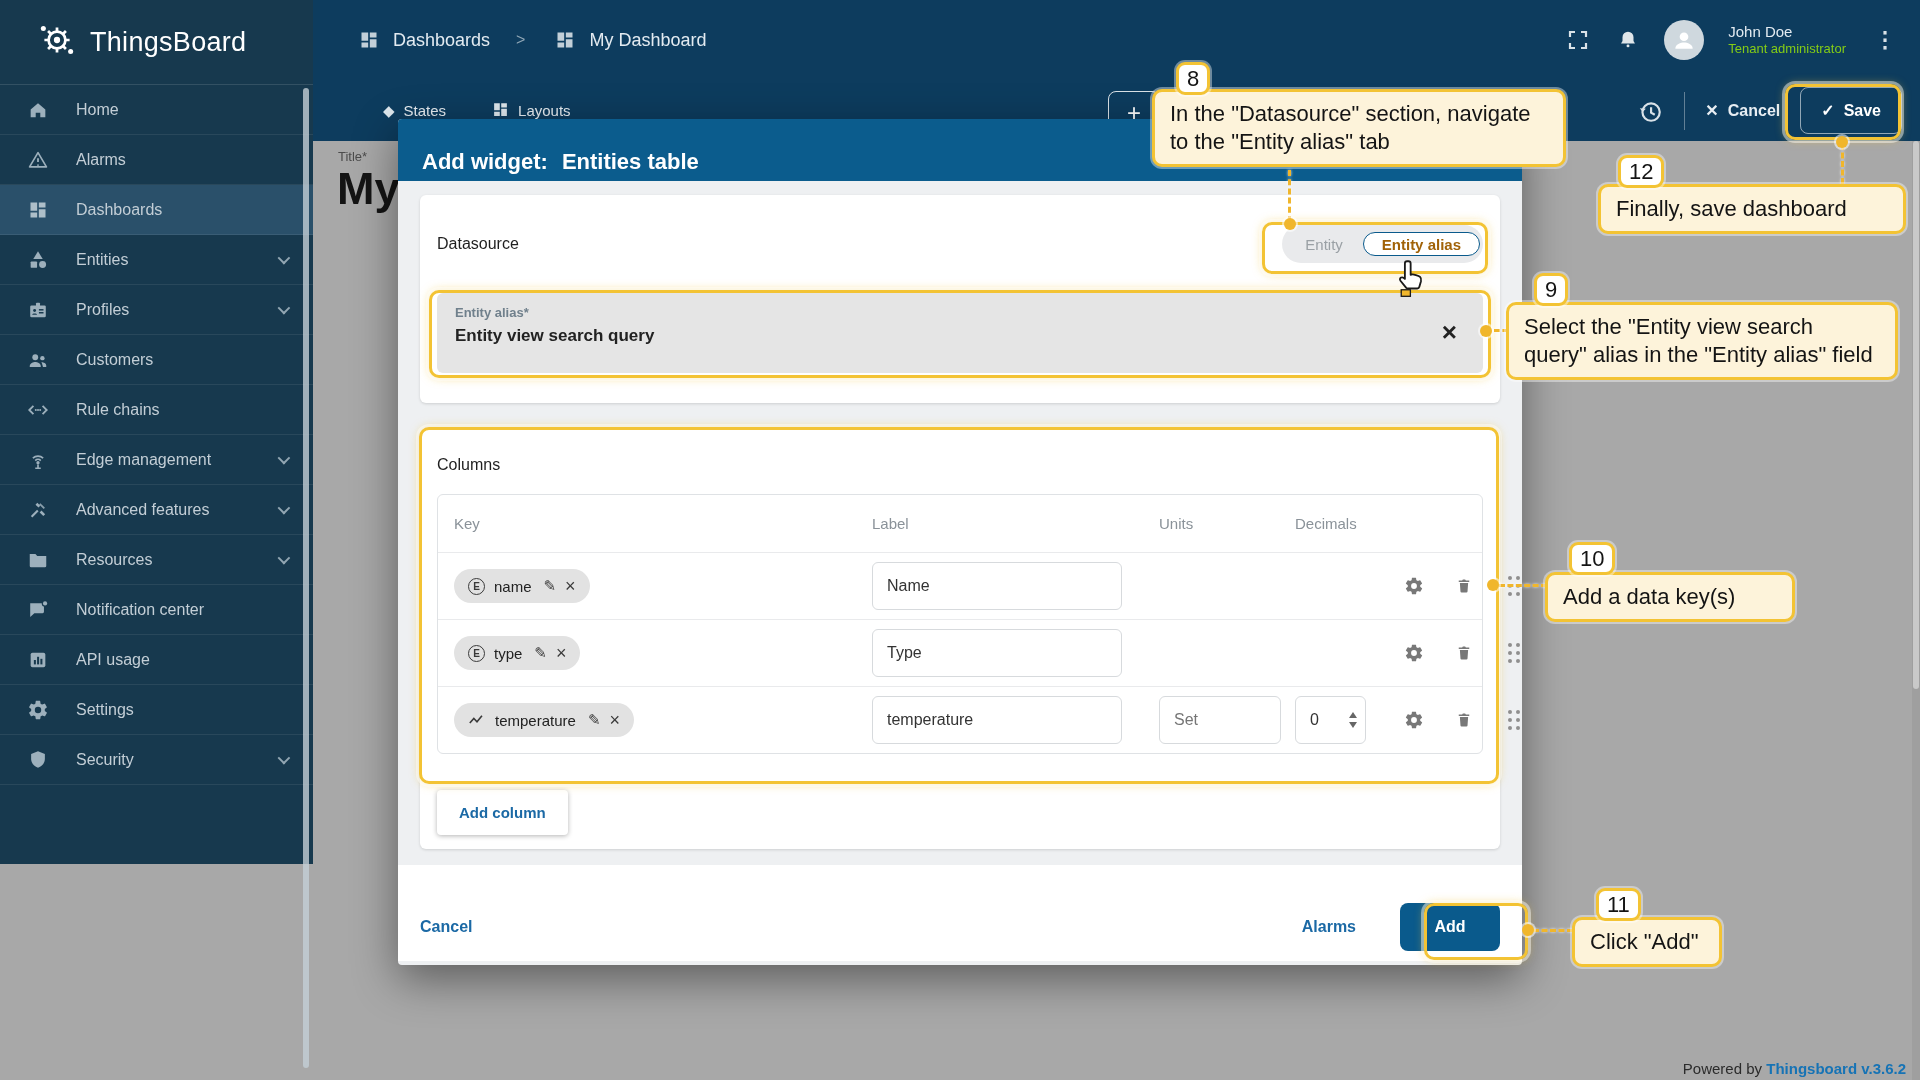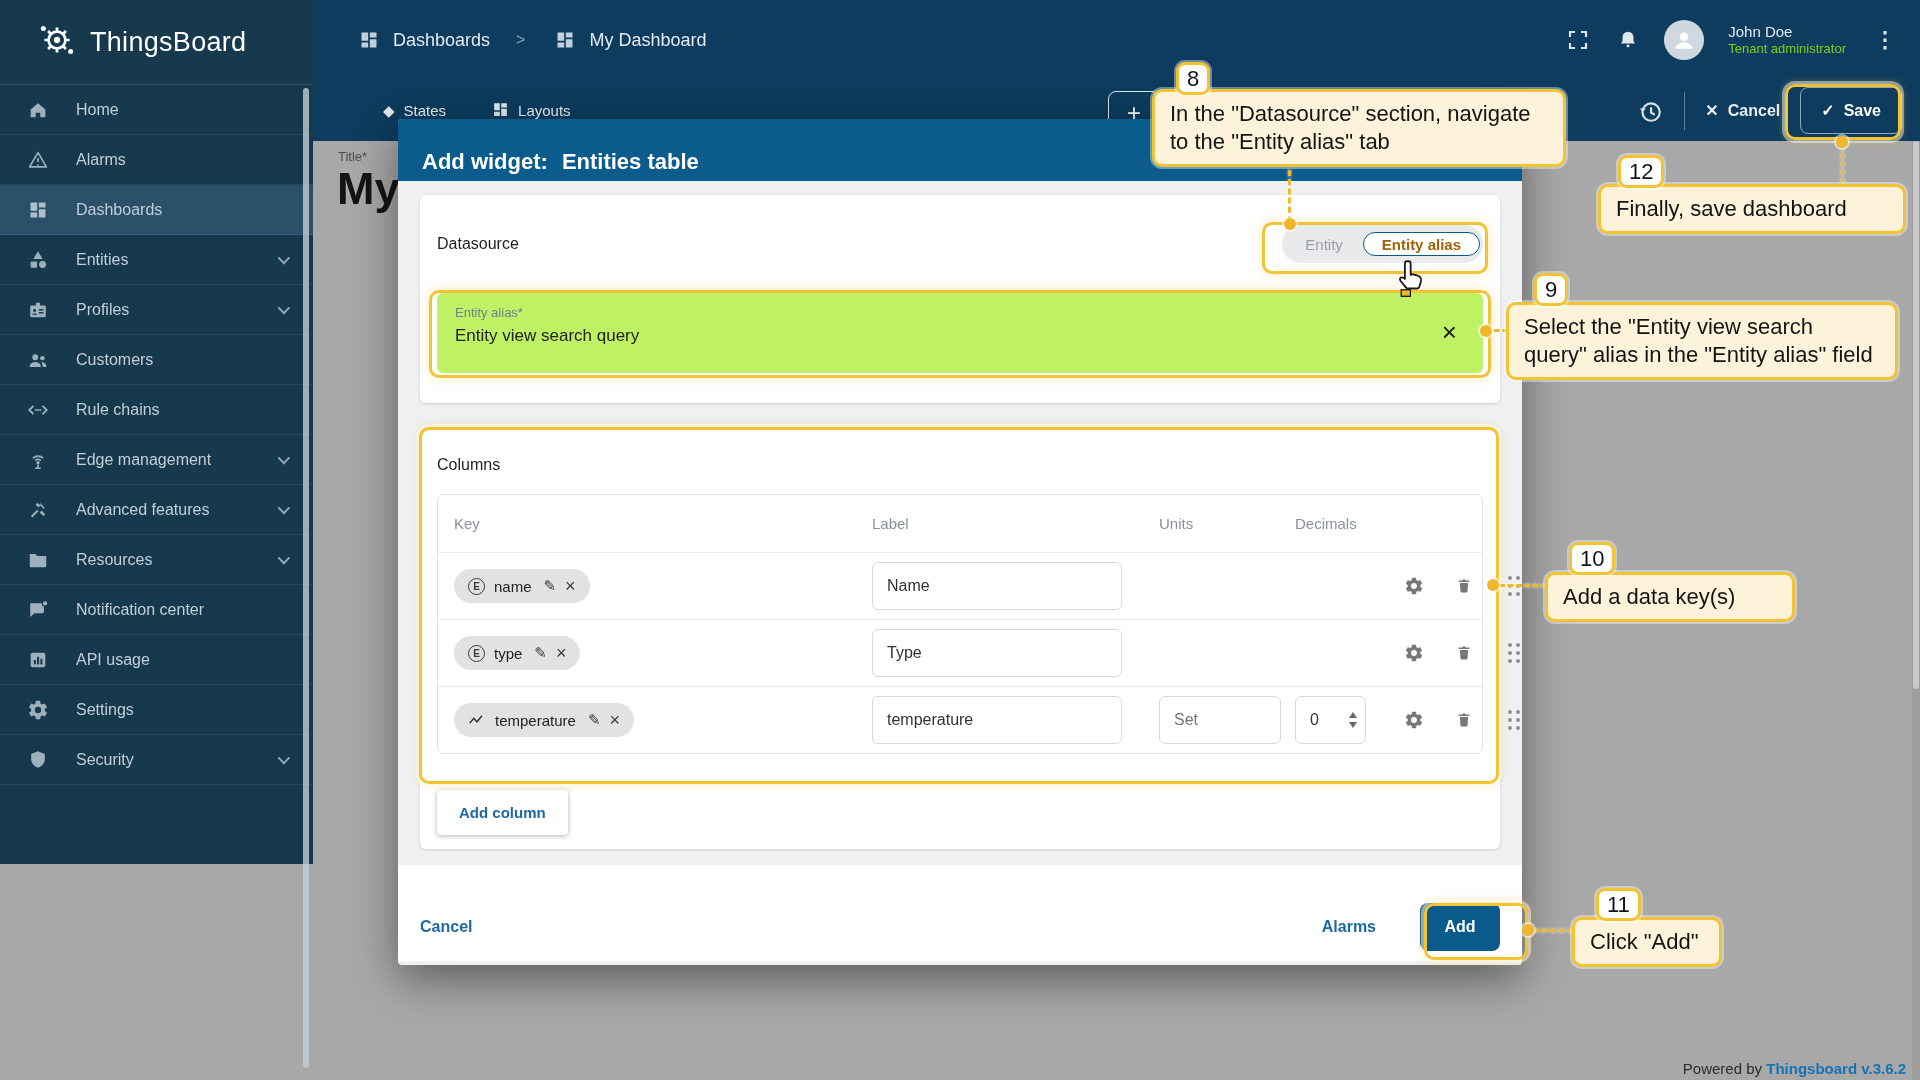--- a/index.html
+++ b/index.html
@@ -58,21 +58,21 @@
   .modal-title-prefix { font-size:22px; font-weight:bold; }
   .modal-title-name { font-size:22px; font-weight:bold; margin-left:14px; }
   .modal-body { flex:1; padding-top:14px; overflow:hidden; display:flex; flex-direction:column; }
   .card { background:#fff; border-radius:6px; box-shadow:0 1px 3px rgba(0,0,0,.14); margin:0 22px; }
   .card1 { padding:30px 17px 30px; }
   .ds-row { display:flex; align-items:center; justify-content:space-between; height:38px; }
   .section-h { font-size:16px; font-weight:500; color:#1f1f1f; }
   .toggle { display:flex; align-items:center; background:#e9eaec; border-radius:20px; height:38px; padding:3px; }
   .tg-off { color:#9aa0a5; font-size:15px; padding:0 20px; }
   .tg-on { background:#fff; border:1.5px solid #0a5a8c; color:#a16207; font-weight:bold; font-size:15px; border-radius:17px; height:24px; display:flex; align-items:center; padding:0 18px; }
-  .alias-field { margin-top:30px; background:#bef264; border-radius:6px; height:80px; padding:12px 18px; position:relative; }
+  .alias-field { margin-top:30px; background:#e5e5e5; border-radius:6px; height:80px; padding:12px 18px; position:relative;font-weight:bold; }
   .alias-label { font-size:13px; color:#70808c; }
   .alias-value { font-size:17px; color:#222; margin-top:6px; }
   .alias-x { position:absolute; right:26px; top:26px; font-size:26px; color:#222; line-height:1; }
 
   .card2 { margin-top:27px; padding:26px 17px 14px; }
   .ktable { border:1px solid #dfe2e5; border-radius:6px; margin-top:20px; }
   .trow { display:grid; grid-template-columns:399px 268px 117px 90px 1fr; align-items:center; padding:0 16px;gap:19px; }
   .thead { height:57px; color:#8a9299; font-size:15px; }
   .tbody-row { height:67px; border-top:1px solid #e9eaec; }
   .chip { display:inline-flex; align-items:center; gap:9px; background:#e2e2e2; border-radius:17px; height:34px; padding:0 14px; font-size:15px; color:#222; width:fit-content; }
@@ -89,21 +89,21 @@
   .acts { display:flex; justify-content:flex-end; align-items:center; gap:30px; padding-right:16px; }
   .act { width:20px; height:20px; display:flex; align-items:center; justify-content:center; }
   .dragdots { display:grid; grid-template-columns:repeat(2,5px); grid-auto-rows:5px; gap:3px; }
   .dragdots span { width:4.5px; height:4.5px; border-radius:50%; background:#8f8f8f; }
   .addcol-btn { display:inline-block; margin-top:36px; padding:14px 22px; background:#fff; border-radius:4px; box-shadow:0 1px 5px rgba(0,0,0,.3); color:#1b69a5; font-weight:bold; font-size:15px; }
 
   .modal-footer { margin-top:16px; background:#fff; height:96px; display:flex; align-items:center; padding:28px 22px 0; }
   .link-blue { color:#1b69a5; font-weight:bold; font-size:16px; }
   .footer-spacer { flex:1; }
   .preview-link { margin-right:44px; }
-  .add-btn { background:#0a5a8c; color:#fff; font-weight:bold; font-size:16px; border-radius:8px; height:48px; width:80px; display:flex; align-items:center; justify-content:center; }
+  .add-btn { background:#0a5a8c; color:#fff; font-weight:bold; font-size:16px; border-radius:8px; height:48px; width:100px; display:flex; align-items:center; justify-content:center; }
 
   
   .hl { position:absolute; border:3px solid #f3c334; border-radius:10px; box-shadow:0 0 0 3px rgba(255,255,255,.45), 0 0 10px rgba(243,195,52,.55); z-index:8; pointer-events:none; }
   .callout { position:absolute; background:#fdf3da; border:3px solid #f3c334; border-radius:10px; color:#141414; font-size:22px; line-height:28px; padding:8px 15px; z-index:9; box-shadow:0 0 0 2px rgba(255,255,255,.4); }
   .badge { position:absolute; background:#fff; border:3px solid #f3c334; border-radius:9px; color:#141414; font-size:22px; padding:0 8px; height:33px; display:flex; align-items:center; z-index:10; box-shadow:0 0 0 2px rgba(255,255,255,.4); }
   .dash-v { position:absolute; width:0; border-left:3px dashed #f0b62c; z-index:9; filter:drop-shadow(0 0 1.5px rgba(255,255,255,.8)); }
   .dash-h { position:absolute; height:0; border-top:3px dashed #f0b62c; z-index:9; filter:drop-shadow(0 0 1.5px rgba(255,255,255,.8)); }
   .dot { position:absolute; width:12px; height:12px; border-radius:50%; background:#f0b62c; z-index:10; box-shadow:0 0 0 2px rgba(255,255,255,.55); }
   .cursor { position:absolute; z-index:12; }
 </style>

